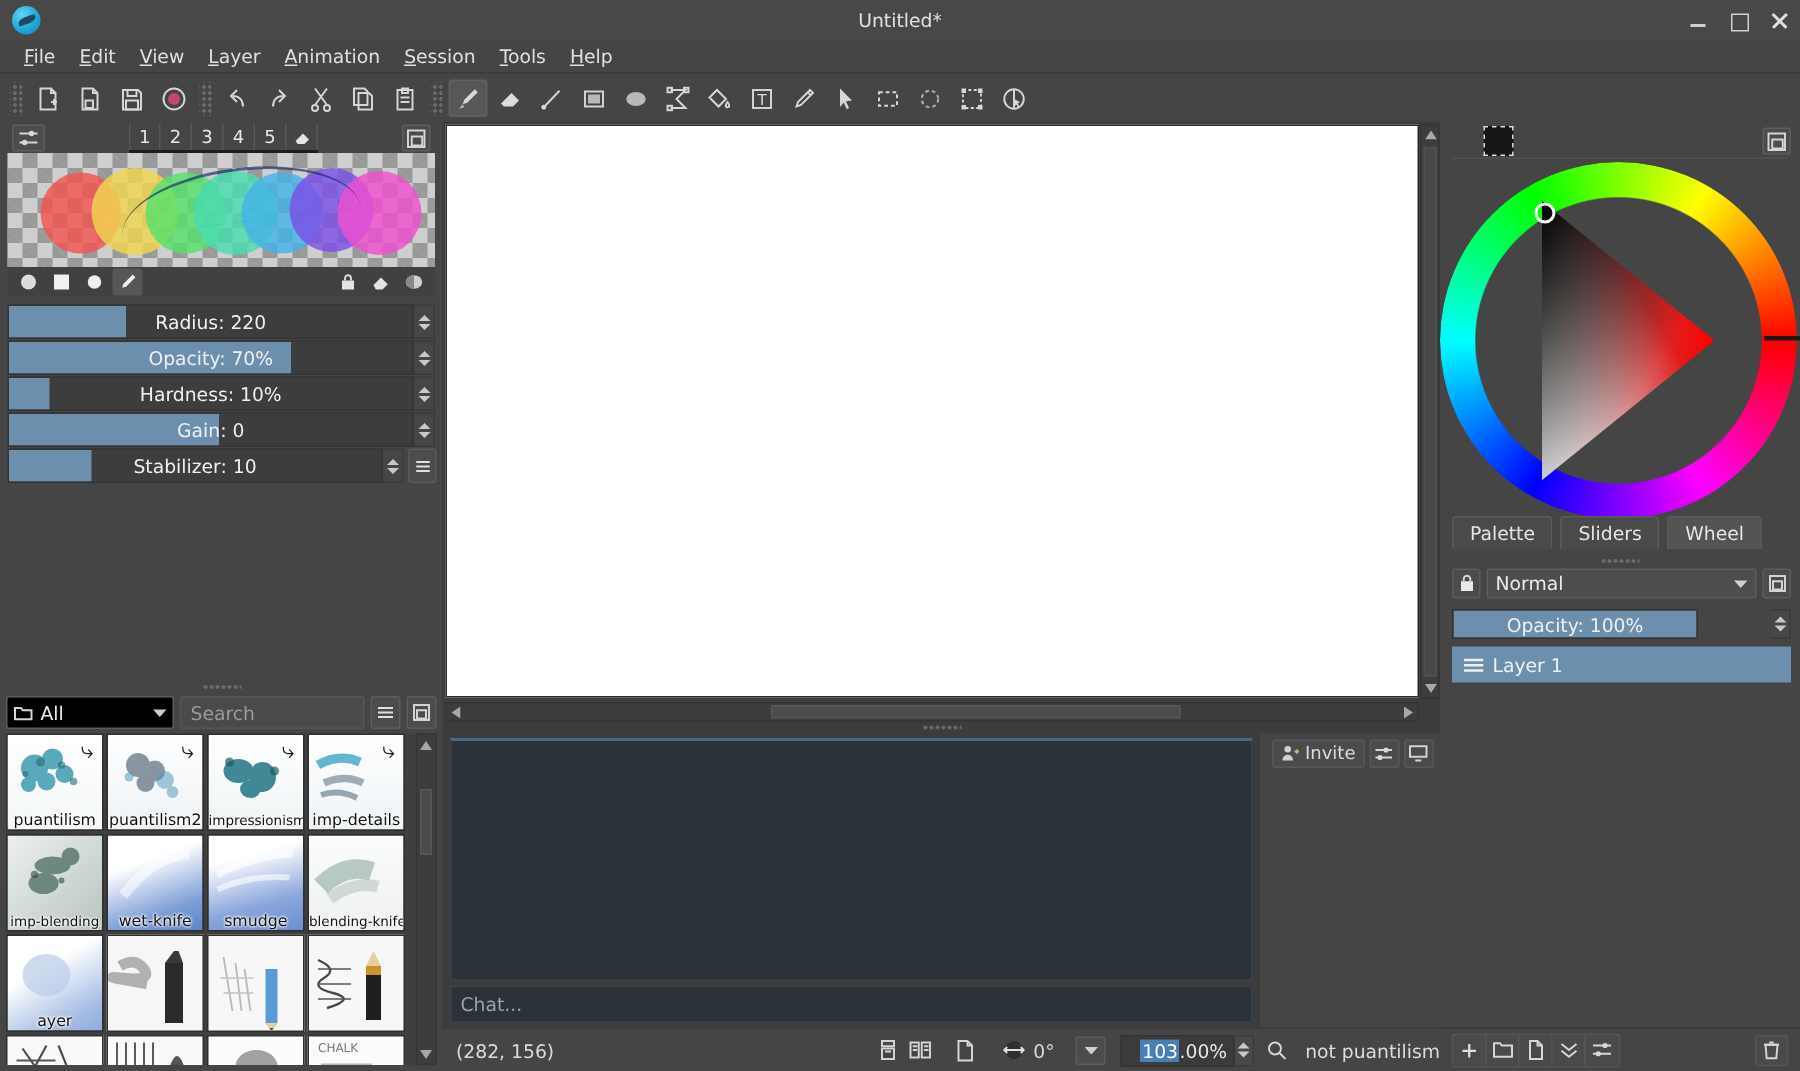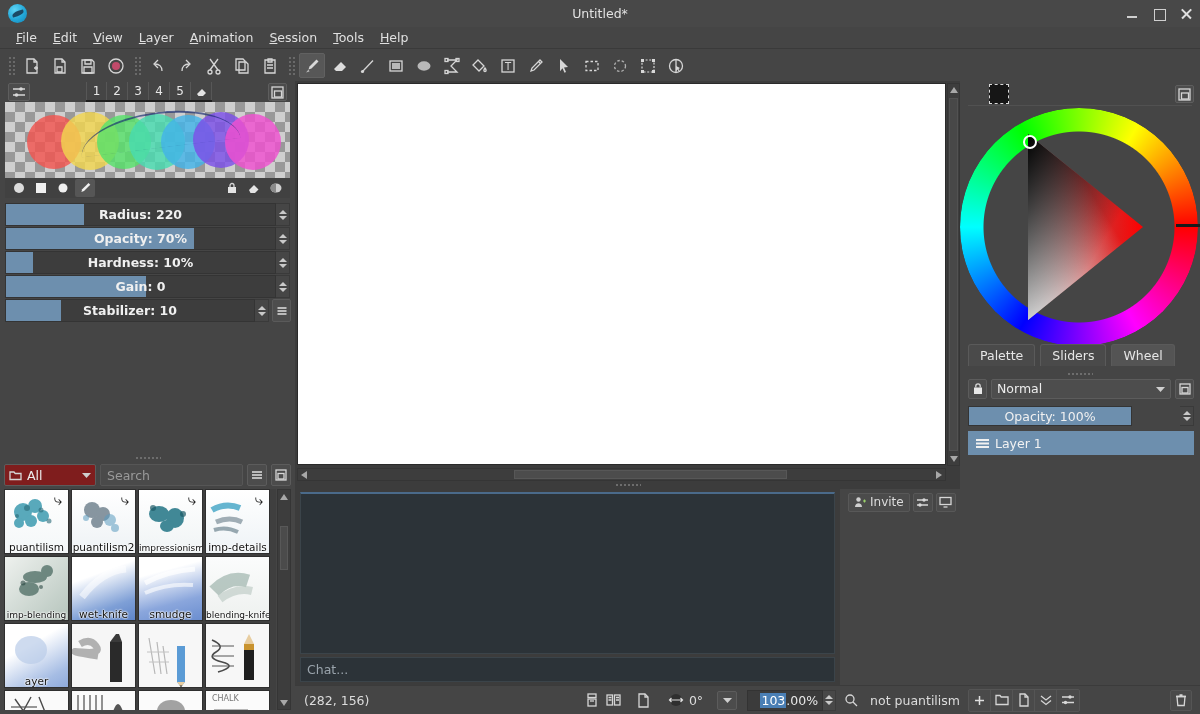--- a/index.html
+++ b/index.html
@@ -135,21 +135,21 @@
     background: #414141; display: flex; align-items: center; padding-left: 4px; gap: 2px;
   }
   .bp-sm {
     width: 20px; height: 18px; display: flex; align-items: center; justify-content: center; cursor: pointer;
     border-radius: 2px;
   }
   .bp-sm.on { background: #565656; }
 
   
   .sliders { position: absolute; left: 5px; top: 122px; width: 285px; }
-  .srow { position: relative; height: 23px; margin-bottom: 1px; display: flex; font-weight: bold; }
+  .srow { position: relative; height: 23px; margin-bottom: 1px; display: flex; }
   .slider {
     position: relative; flex: 1; height: 23px; background: #3d3d3d;
     border: 1px solid #343434; overflow: hidden; cursor: pointer;
   }
   .slider .fill { position: absolute; left: 0; top: 0; bottom: 0; background: #6d8fae; }
   .slider .lbl {
     position: absolute; left: 0; right: 0; top: 0; bottom: 0;
     display: flex; align-items: center; justify-content: center;
     font-size: 12.5px; color: #f0f0f0; z-index: 2; white-space: nowrap;
   }
@@ -174,21 +174,21 @@
   .lib-splitter .grip {
     width: 26px; height: 4px;
     background-image: radial-gradient(#6d6d6d 40%, transparent 41%);
     background-size: 4px 4px;
   }
   .lib-head {
     position: absolute; left: 4px; top: 382px; width: 287px; height: 24px;
     display: flex; align-items: center; gap: 4px;
   }
   .combo {
-    width: 92px; height: 22px; background: #7f1d1d; border: 1px solid #5c5c5c; border-radius: 2px;
+    width: 112px; height: 22px; background: #000000; border: 1px solid #5c5c5c; border-radius: 2px;
     display: flex; align-items: center; padding: 0 4px; gap: 5px; cursor: pointer;
   }
   .combo .txt { flex: 1; font-size: 12.5px; color: #ececec; }
   .search-box {
     flex: 1; height: 22px; background: #4a4a4a; border: 1px solid #565656; border-radius: 2px;
     display: flex; align-items: center; padding: 0 6px;
     font-size: 12.5px; color: #9a9a9a;
   }
   .lib-btn {
     width: 20px; height: 22px; background: #4c4c4c; border: 1px solid #5c5c5c; border-radius: 2px;

